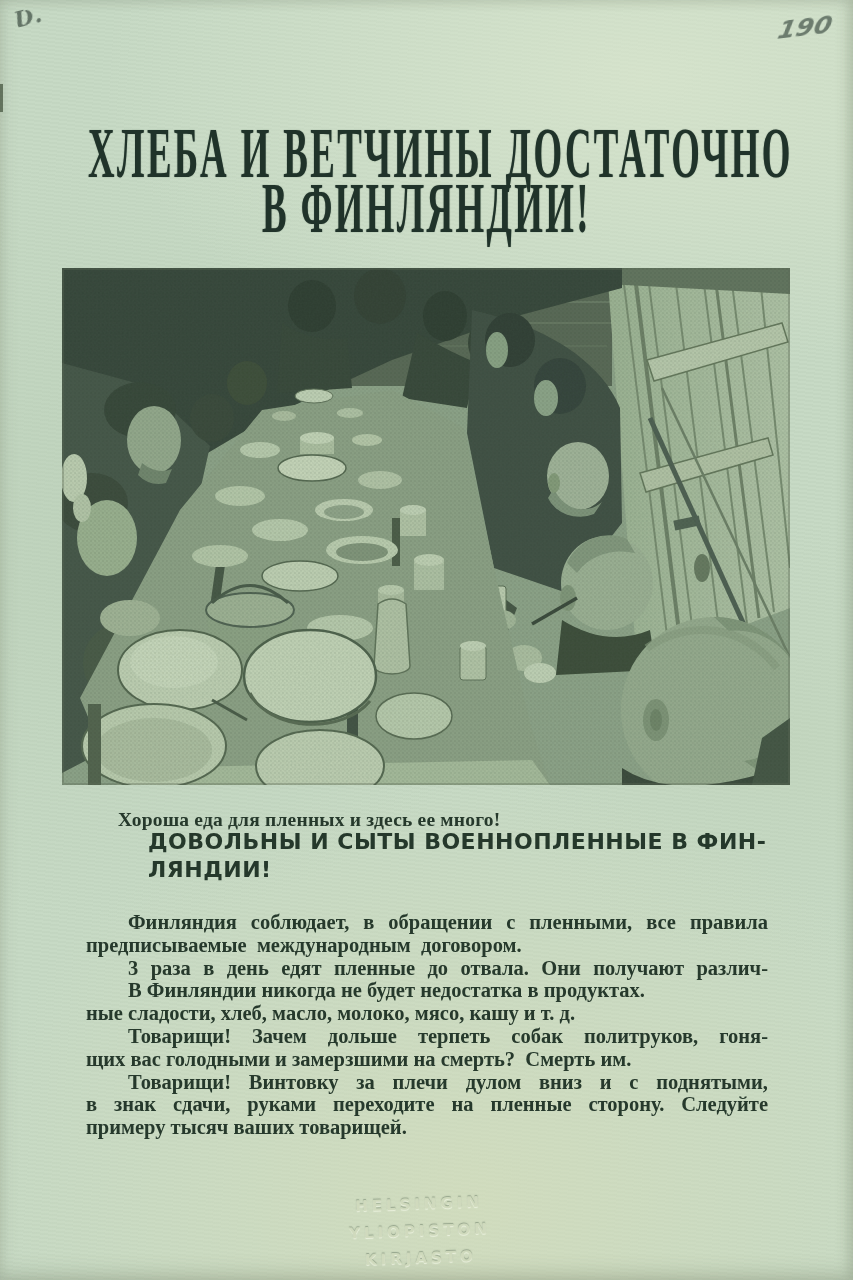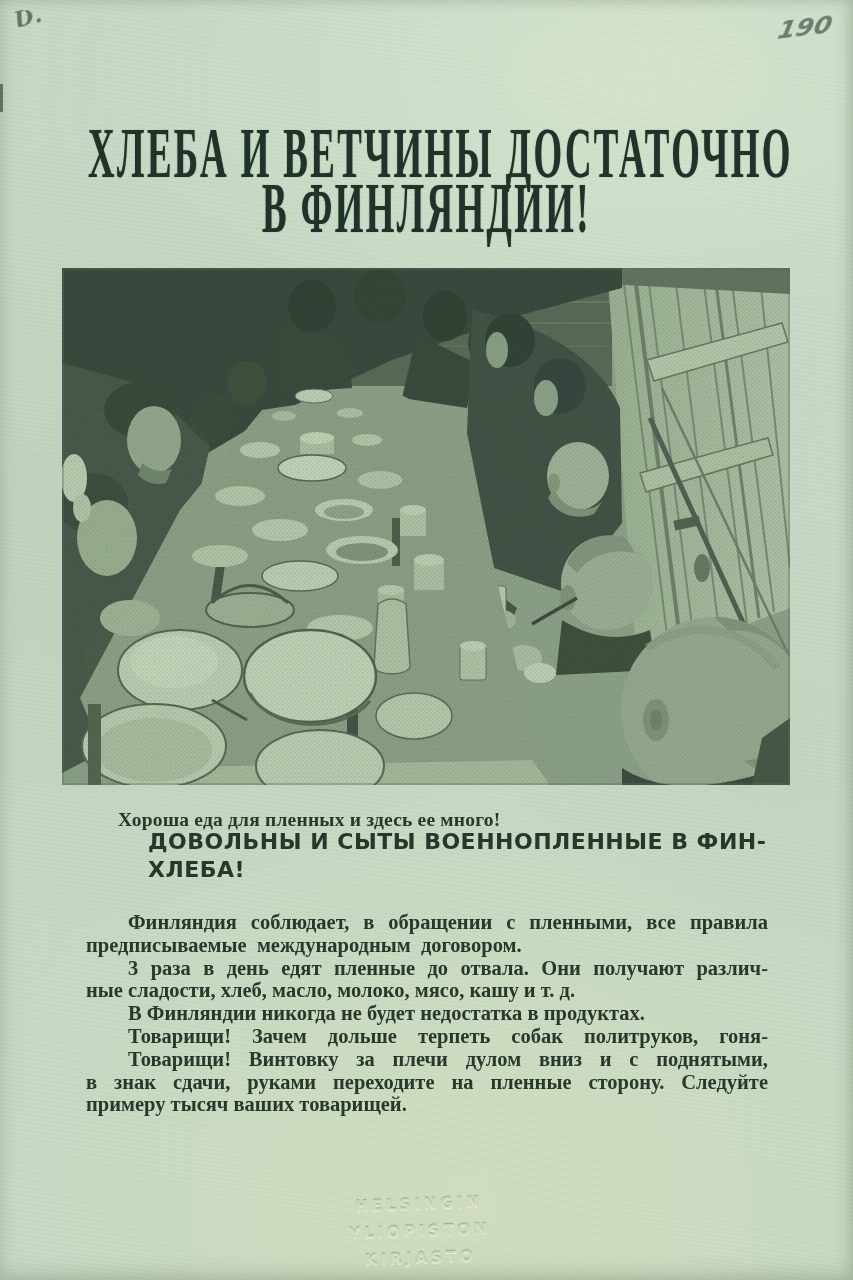--- a/index.html
+++ b/index.html
@@ -231,30 +231,31 @@
       <rect width="728" height="517" fill="url(#ht)"></rect>
       <rect width="728" height="517" fill="#000000" filter="url(#grainF)" opacity="0.5"></rect>
       <rect x="1" y="1" width="726" height="515" fill="none" stroke="#5b6b57" stroke-width="2" opacity="0.35"></rect>
     </g>
   </svg>
 
   <div class="caption">Хороша еда для пленных и здесь ее много!</div>
 
   <div class="subheading">
     <div>ДОВОЛЬНЫ И СЫТЫ ВОЕННОПЛЕННЫЕ В ФИН-</div>
-    <div>ХЛЕБА!</div>
+    <div>ЛЯНДИИ!</div>
   </div>
 
   <div class="body-text">
       <div class="bline first">Финляндия соблюдает, в обращении с пленными, все правила</div>
       <div class="bline last">предписываемые&nbsp; международным&nbsp; договором.</div>
       <div class="bline first">3 раза в день едят пленные до отвала.  Они получают различ-</div>
+      <div class="bline first last">В Финляндии никогда не будет недостатка в продуктах.</div>
       <div class="bline last">ные сладости, хлеб, масло, молоко, мясо, кашу и т. д.</div>
-      <div class="bline first last">В Финляндии никогда не будет недостатка в продуктах.</div>
       <div class="bline first">Товарищи!  Зачем дольше терпеть собак политруков, гоня-</div>
+      <div class="bline last">щих вас голодными и замерзшими на смерть?&nbsp; Смерть им.</div>
       <div class="bline first">Товарищи!  Винтовку за плечи дулом вниз и с поднятыми,</div>
       <div class="bline">в знак сдачи, руками переходите на пленные сторону.  Следуйте</div>
       <div class="bline last">примеру тысяч ваших товарищей.</div>
     </div>
 
   <div class="stamp">
     <div>HELSINGIN</div>
     <div>YLIOPISTON</div>
     <div>KIRJASTO</div>
   </div>

